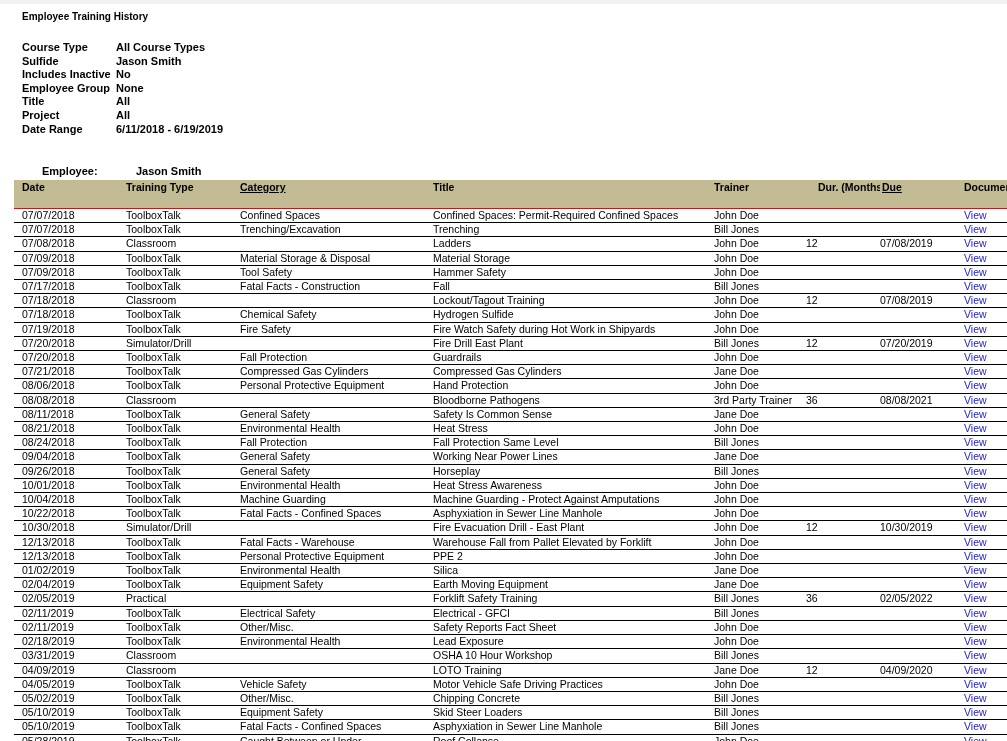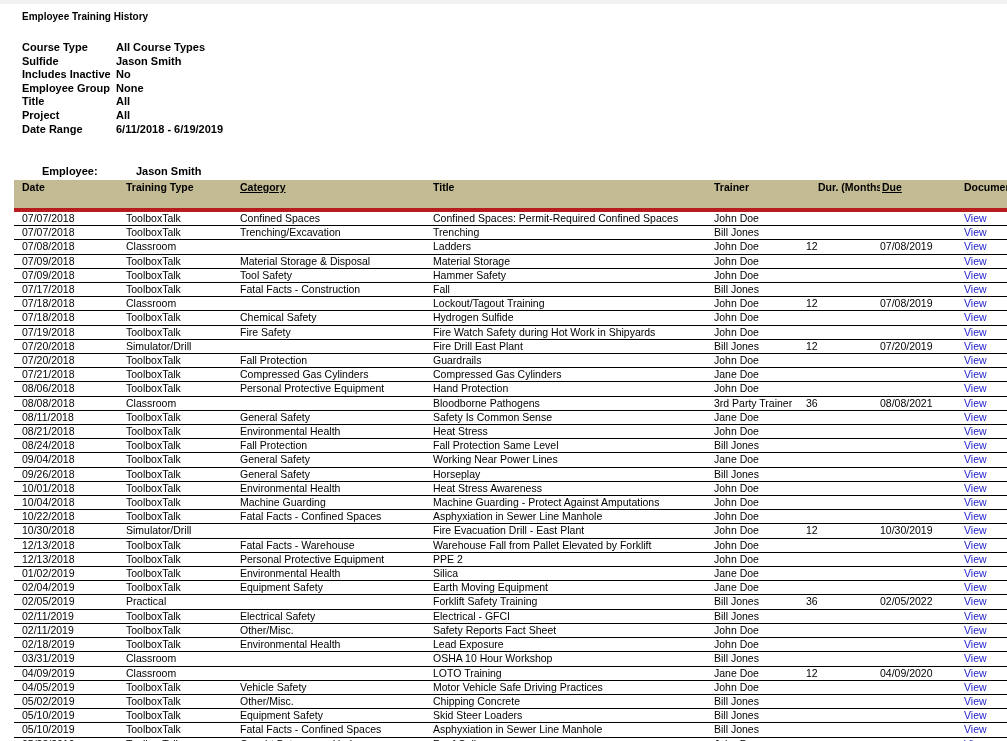--- a/index.html
+++ b/index.html
@@ -105,21 +105,21 @@
     vertical-align: top;
     overflow: hidden;
     white-space: nowrap;
     text-align: left;
   }
   #grid thead th {
     background: #c3bb94;
     font-weight: bold;
     height: 28px;
     line-height: 14px;
-    border-bottom: 4px solid #b91c1c;
+    border-bottom: 1px solid #b91c1c;
   }
   #grid tbody tr {
     border-bottom: 1px solid #000000;
   }
   #grid tbody tr td {
     border-top: 0;
   }
   #grid tbody tr:first-child td {
     border-top: 0;
   }

